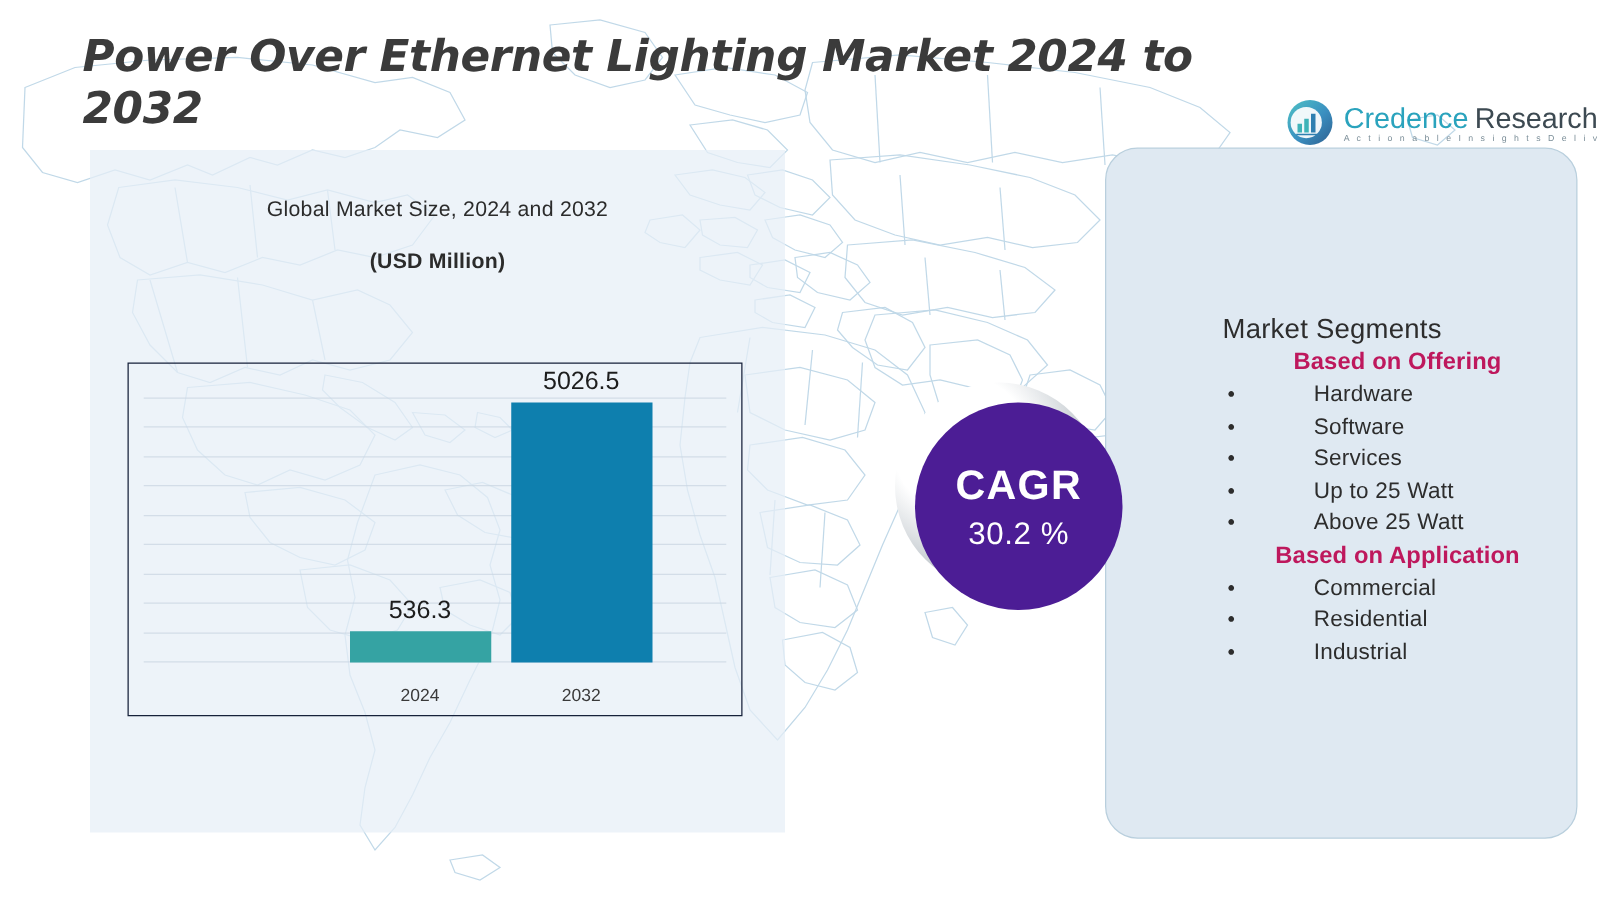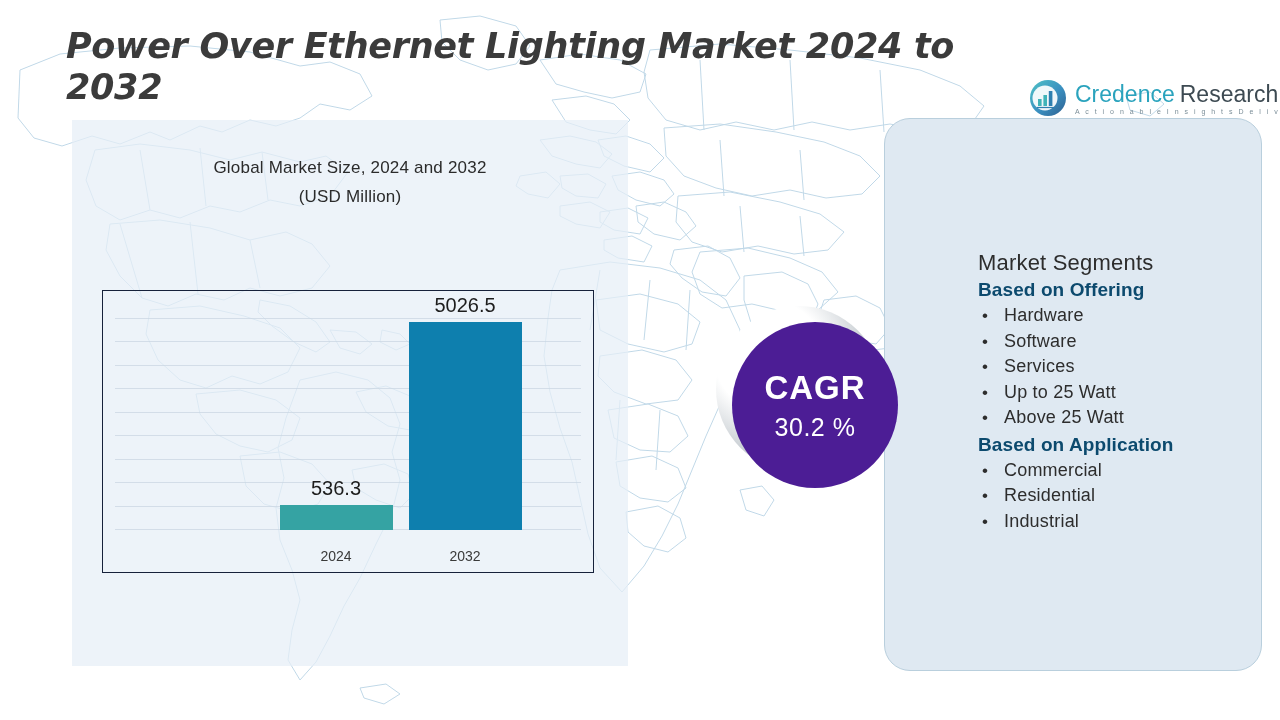--- a/index.html
+++ b/index.html
@@ -106,22 +106,22 @@
   }
   #chart-title-line1 {
     font-family: "Liberation Sans", sans-serif;
     font-size: 17px;
     font-weight: normal;
     letter-spacing: 0.2px;
   }
   #chart-title-line2 {
     font-family: "Liberation Sans", sans-serif;
     font-size: 17px;
-    font-weight: normal;
-    margin-top: 9px;
+    font-weight: bold;
+    margin-top: 21px;
     letter-spacing: 0.2px;
   }
 
   
   #chart-box {
     position: absolute;
     left: 102px;
     top: 290px;
     width: 492px;
     height: 283px;
@@ -240,23 +240,24 @@
     font-size: 22px;
     font-weight: normal;
     color: #2d2d2d;
     line-height: 27px;
     letter-spacing: 0.2px;
   }
   .seg-heading-bold {
     font-family: "Liberation Sans", sans-serif;
     font-size: 19px;
     font-weight: bold;
-    color: #0c4a6e;
+    color: #be185d;
     line-height: 27px;
     letter-spacing: 0.1px;
+    text-align: center;
   }
   .seg-item {
     display: flex;
     align-items: baseline;
     line-height: 25.5px;
   }
   .seg-bullet {
     width: 26px;
     flex: 0 0 26px;
     font-family: "Liberation Sans", sans-serif;
@@ -265,20 +266,21 @@
     text-align: left;
     padding-left: 4px;
     box-sizing: border-box;
   }
   .seg-text {
     font-family: "Liberation Sans", sans-serif;
     font-size: 18px;
     font-weight: normal;
     color: #2d2d2d;
     letter-spacing: 0.2px;
+    margin-left: 47px;
   }
 </style>
 </head>
 <body>
 
 <div id="canvas">
 
   <div id="map-bg">
     <svg viewBox="0 0 1280 720" preserveAspectRatio="none" xmlns="http://www.w3.org/2000/svg">
       <g fill="none" stroke="#b6d2e4" stroke-width="1" opacity="0.85">

